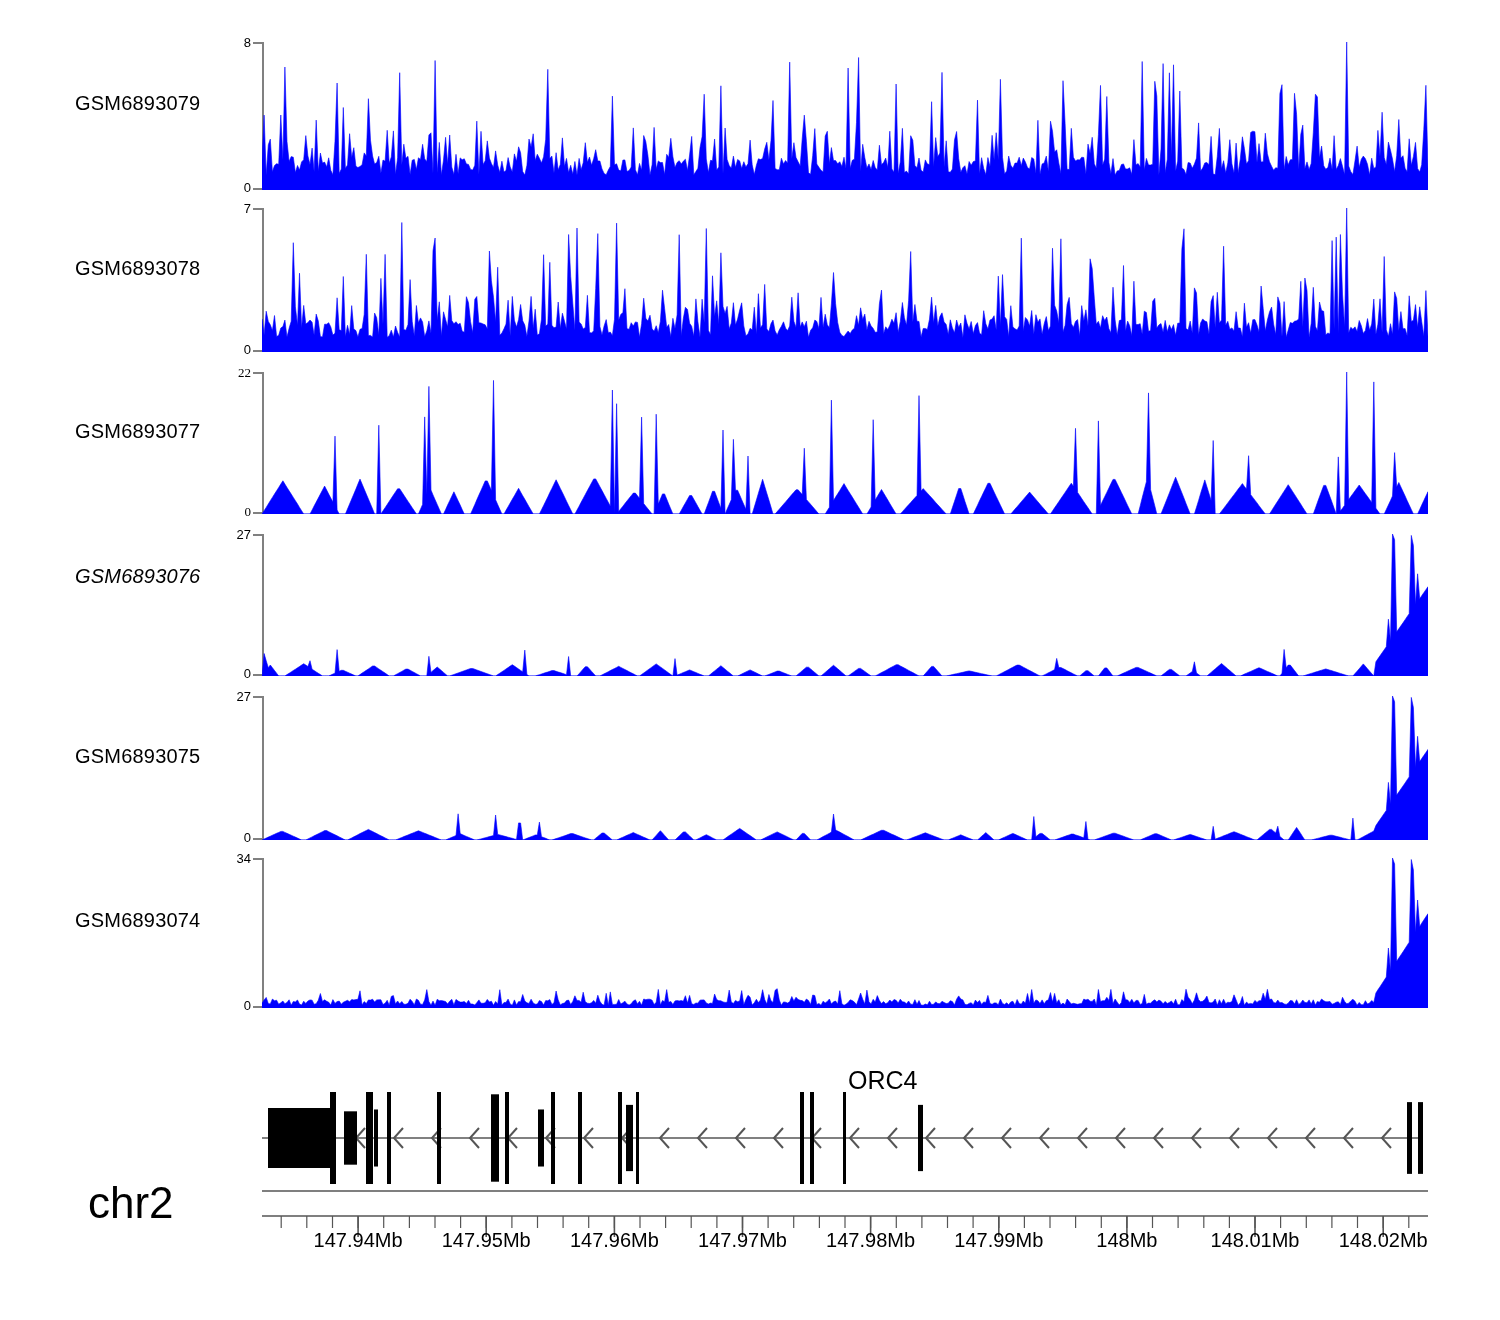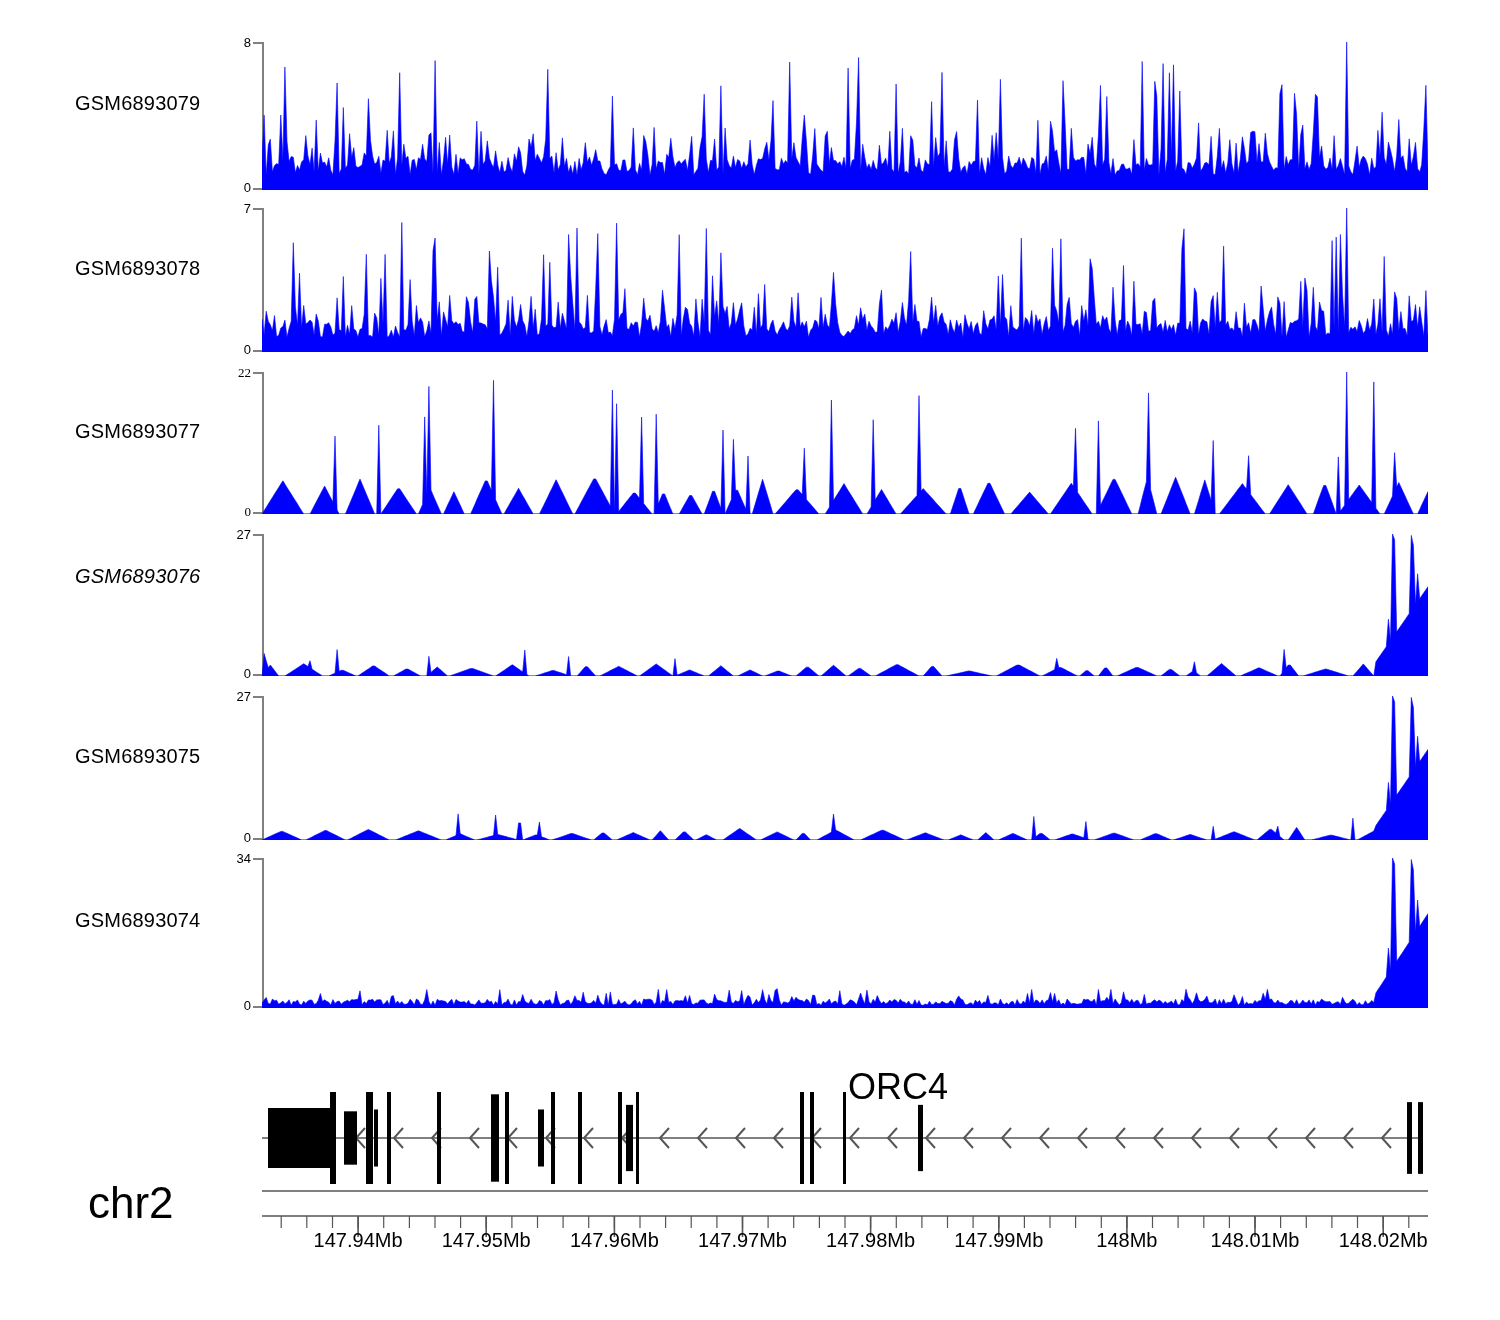--- a/index.html
+++ b/index.html
@@ -45,21 +45,21 @@
     text-align:right;
     white-space:nowrap;
     right:12px;
     line-height:1;
   }
 
   
   #gene-track{position:absolute;left:0;top:1060px;width:1500px;height:130px;}
   .gene-name{
     position:absolute;
-    font-size:36px;
+    font-size:25px;
     color:#000;
     white-space:nowrap;
     top:6px;
   }
 
   
   #genome-axis{position:absolute;left:0;top:1185px;width:1227px;height:90px;}
   .chrom-label{
     position:absolute;
     left:88px;top:1178px;

